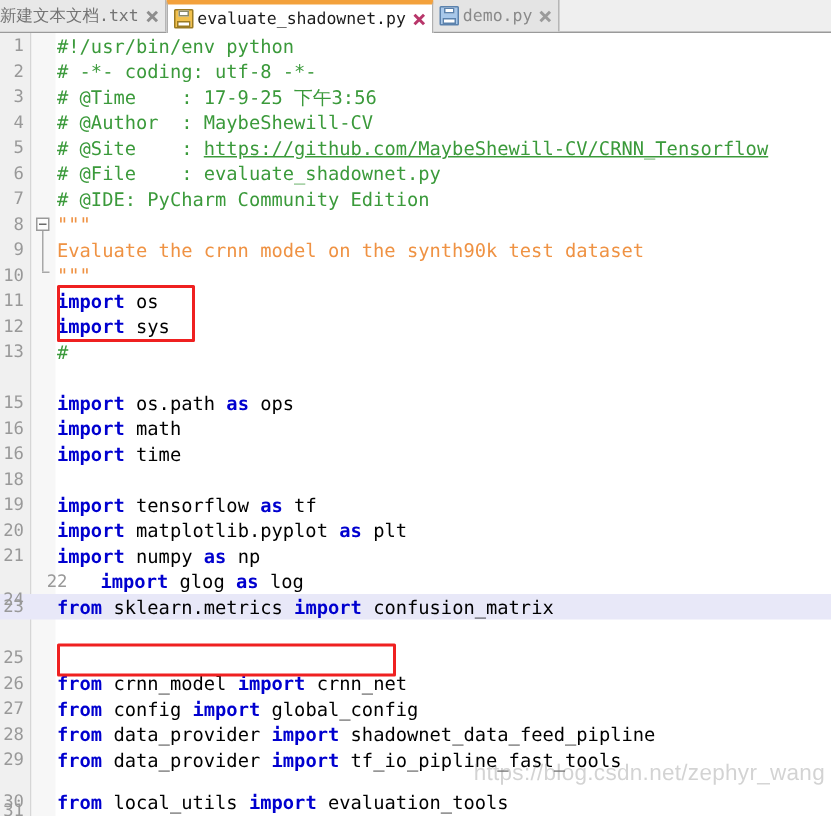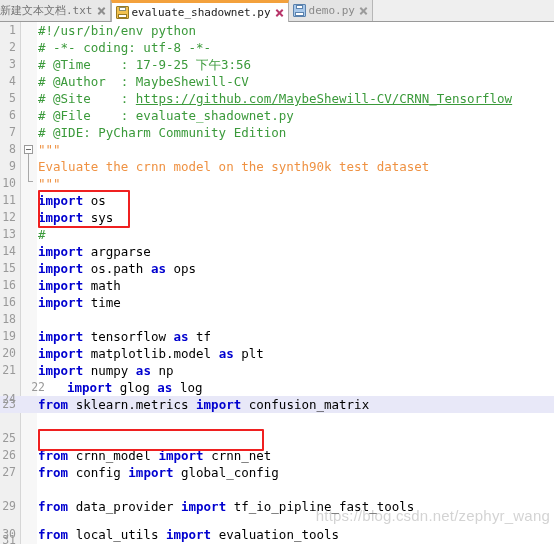--- a/index.html
+++ b/index.html
@@ -329,24 +329,20 @@
     <div class="line" style="top:187px;">
       <span class="ln">12</span>
       <span class="code"><span class="kw">import</span> <span class="id">sys</span></span>
     </div>
 
     <div class="line" style="top:204px;">
       <span class="ln">13</span>
       <span class="code"><span class="cmt">#</span></span>
     </div>
 
-    <div class="line" style="top:221px;">
-      <span class="ln">14</span>
-      <span class="code"><span class="kw">import</span> <span class="id">argparse</span></span>
-    </div>
 
     <div class="line" style="top:238px;">
       <span class="ln">15</span>
       <span class="code"><span class="kw">import</span> <span class="id">os.path</span> <span class="kw">as</span> <span class="id">ops</span></span>
     </div>
 
     <div class="line" style="top:255px;">
       <span class="ln">16</span>
       <span class="code"><span class="kw">import</span> <span class="id">math</span></span>
     </div>
@@ -361,21 +357,21 @@
       <span class="code"></span>
     </div>
 
     <div class="line" style="top:306px;">
       <span class="ln">19</span>
       <span class="code"><span class="kw">import</span> <span class="id">tensorflow</span> <span class="kw">as</span> <span class="id">tf</span></span>
     </div>
 
     <div class="line" style="top:323px;">
       <span class="ln">20</span>
-      <span class="code"><span class="kw">import</span> <span class="id">matplotlib.model</span> <span class="kw">as</span> <span class="id">plt</span></span>
+      <span class="code"><span class="kw">import</span> <span class="id">matplotlib.pyplot</span> <span class="kw">as</span> <span class="id">plt</span></span>
     </div>
 
     <div class="line" style="top:340px;">
       <span class="ln">21</span>
       <span class="code"><span class="kw">import</span> <span class="id">numpy</span> <span class="kw">as</span> <span class="id">np</span></span>
     </div>
 
     <div class="line" style="top:357px;margin-left:29px;">
       <span class="ln">22</span>
       <span class="code"><span class="kw">import</span> <span class="id">glog</span> <span class="kw">as</span> <span class="id">log</span></span>
@@ -398,20 +394,24 @@
     <div class="line" style="top:425px;">
       <span class="ln">26</span>
       <span class="code"><span class="kw">from</span> <span class="id">crnn_model</span> <span class="kw">import</span> <span class="id">crnn_net</span></span>
     </div>
 
     <div class="line" style="top:442px;">
       <span class="ln">27</span>
       <span class="code"><span class="kw">from</span> <span class="id">config</span> <span class="kw">import</span> <span class="id">global_config</span></span>
     </div>
 
+    <div class="line" style="top:459px;">
+      <span class="ln">28</span>
+      <span class="code"><span class="kw">from</span> <span class="id">data_provider</span> <span class="kw">import</span> <span class="id">shadownet_data_feed_pipline</span></span>
+    </div>
 
     <div class="line" style="top:476px;">
       <span class="ln">29</span>
       <span class="code"><span class="kw">from</span> <span class="id">data_provider</span> <span class="kw">import</span> <span class="id">tf_io_pipline_fast_tools</span></span>
     </div>
 
     <div class="line" style="top:504px;">
       <span class="ln">30</span>
       <span class="code"><span class="kw">from</span> <span class="id">local_utils</span> <span class="kw">import</span> <span class="id">evaluation_tools</span></span>
     </div>

